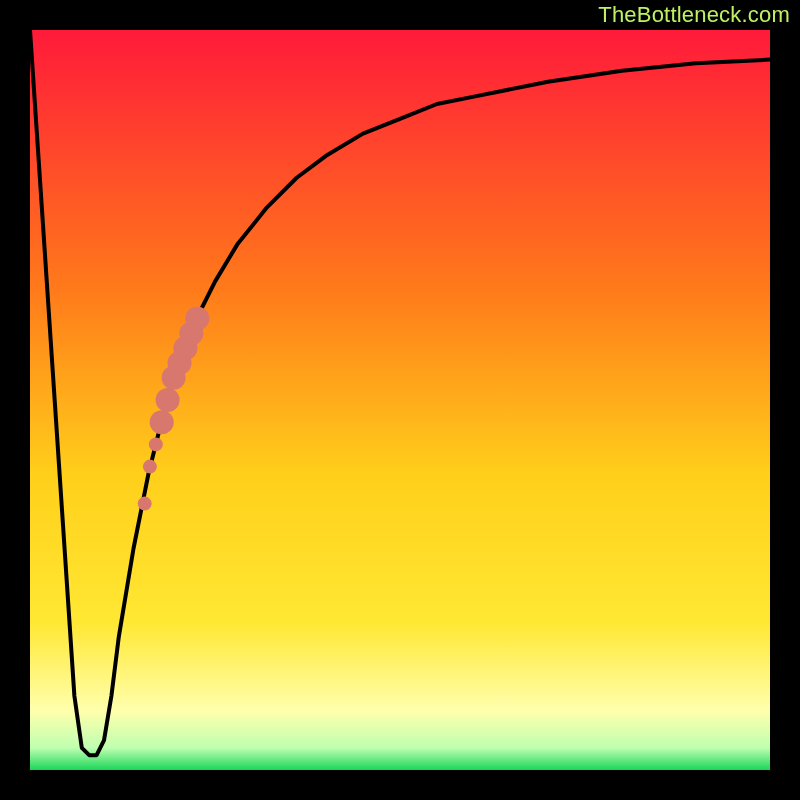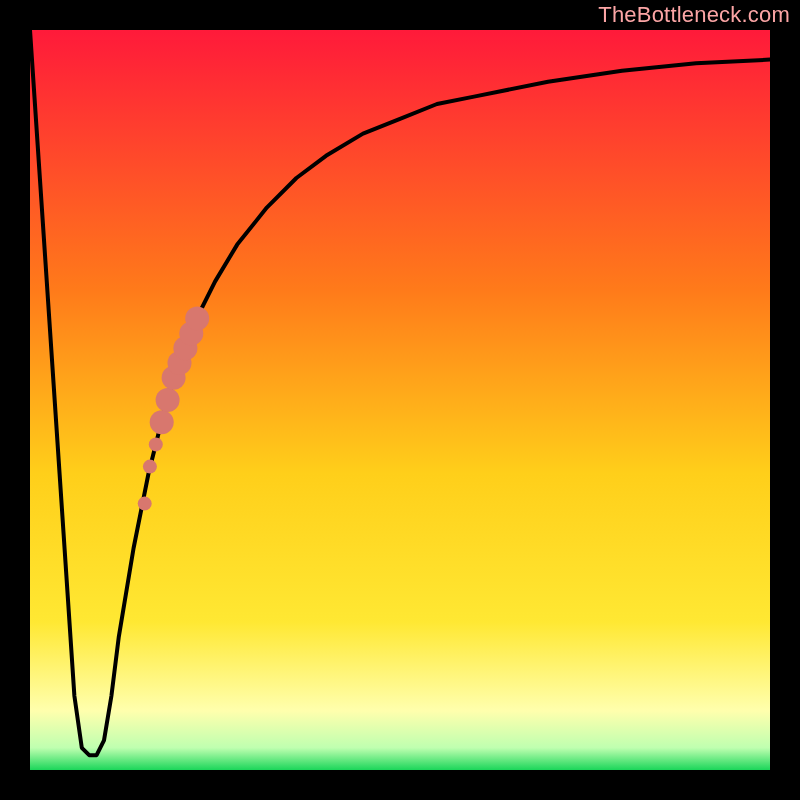--- a/index.html
+++ b/index.html
@@ -16,21 +16,21 @@
     height: 800px;
   }
   svg {
     display: block;
   }
   .watermark {
     position: absolute;
     top: 2px;
     right: 10px;
     font-size: 22px;
-    color: #fca5a5;
+    color: #bef264;
     font-weight: 500;
     letter-spacing: 0.2px;
   }
 </style>
 </head>
 <body>
 
 <div class="chart-container">
 
   <svg width="800" height="800" viewBox="0 0 800 800">

